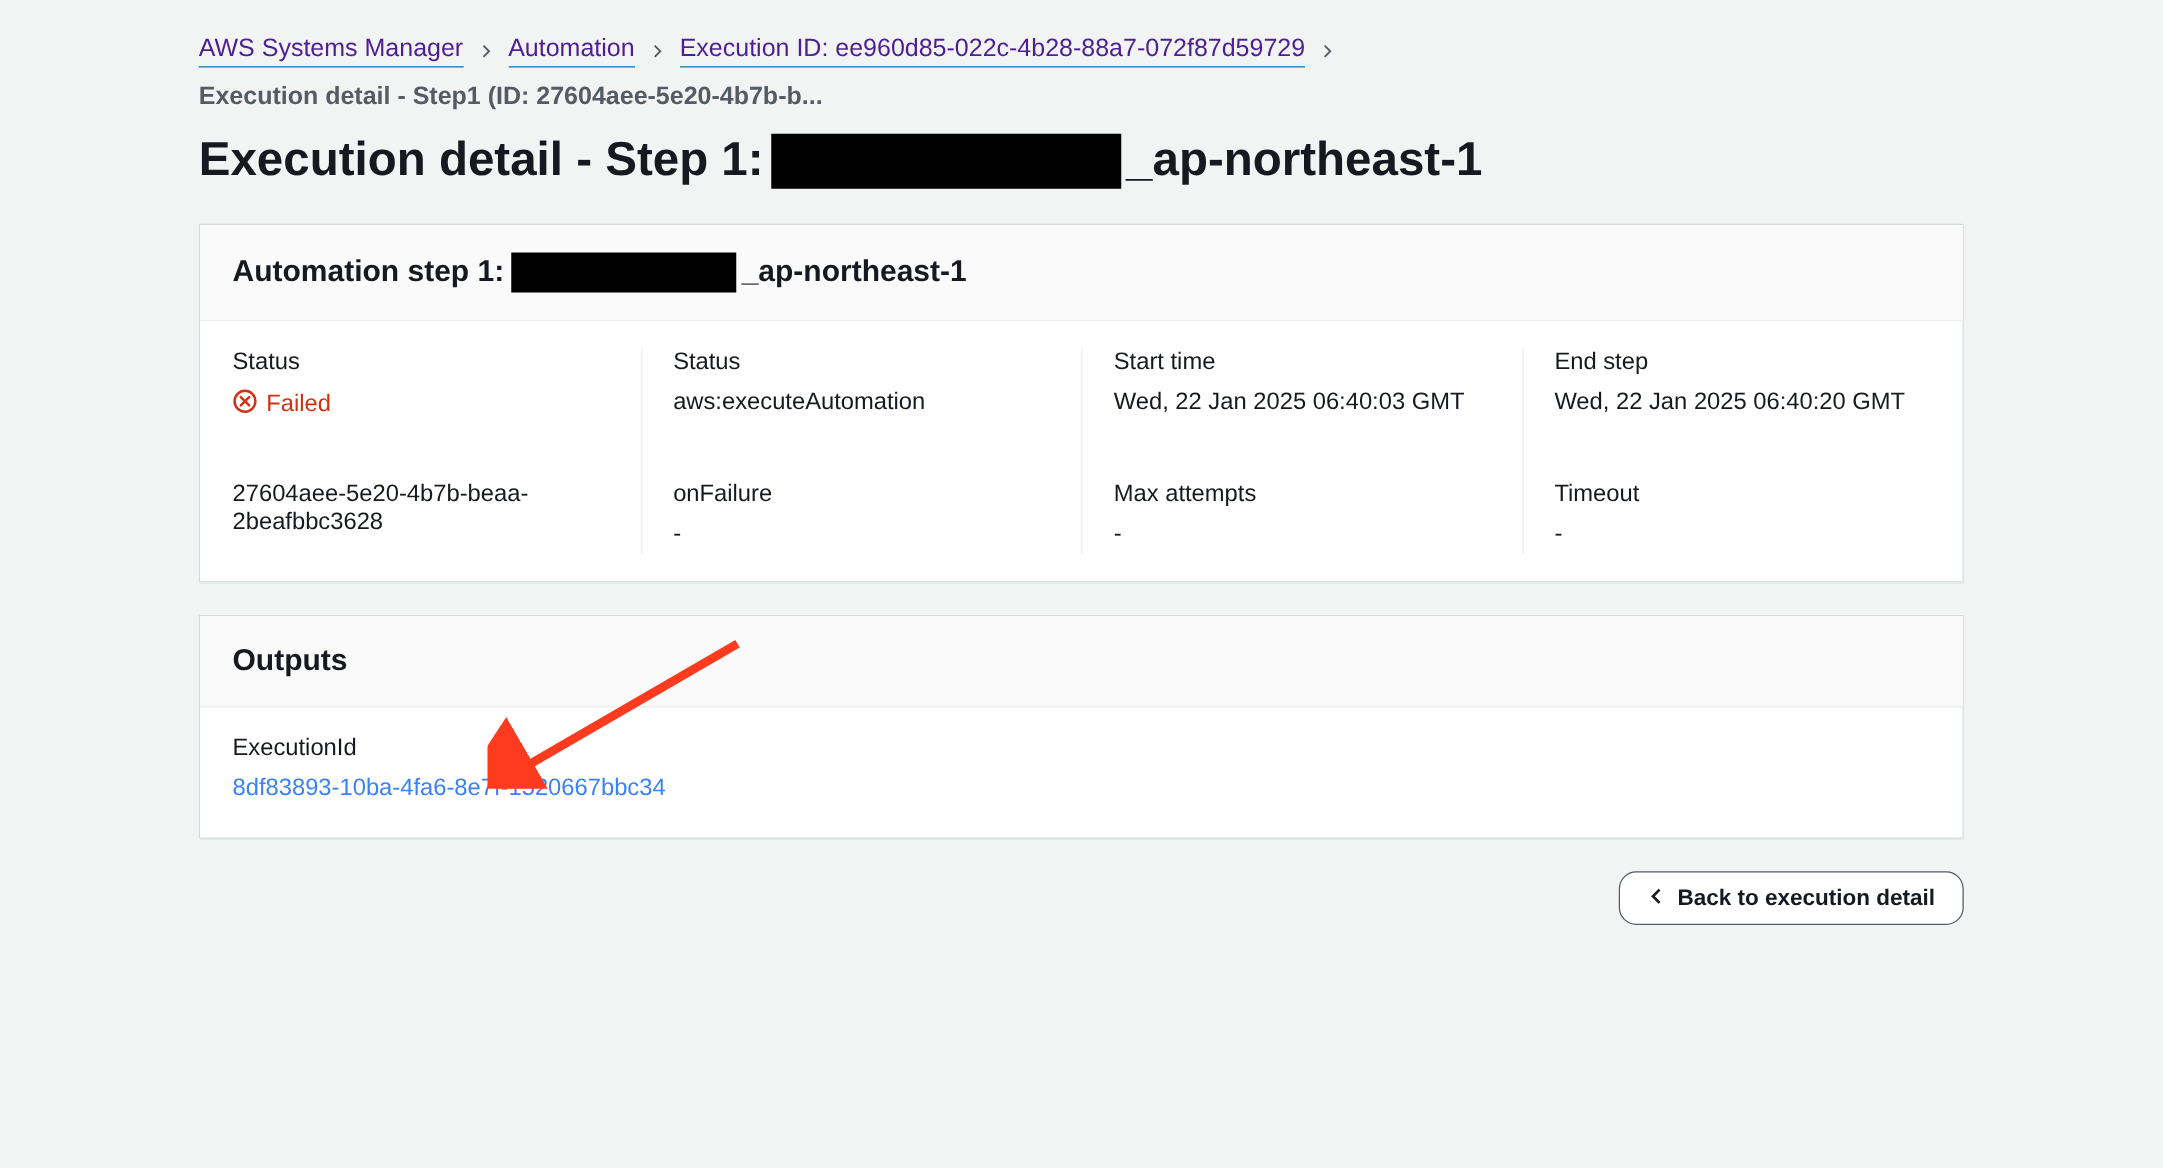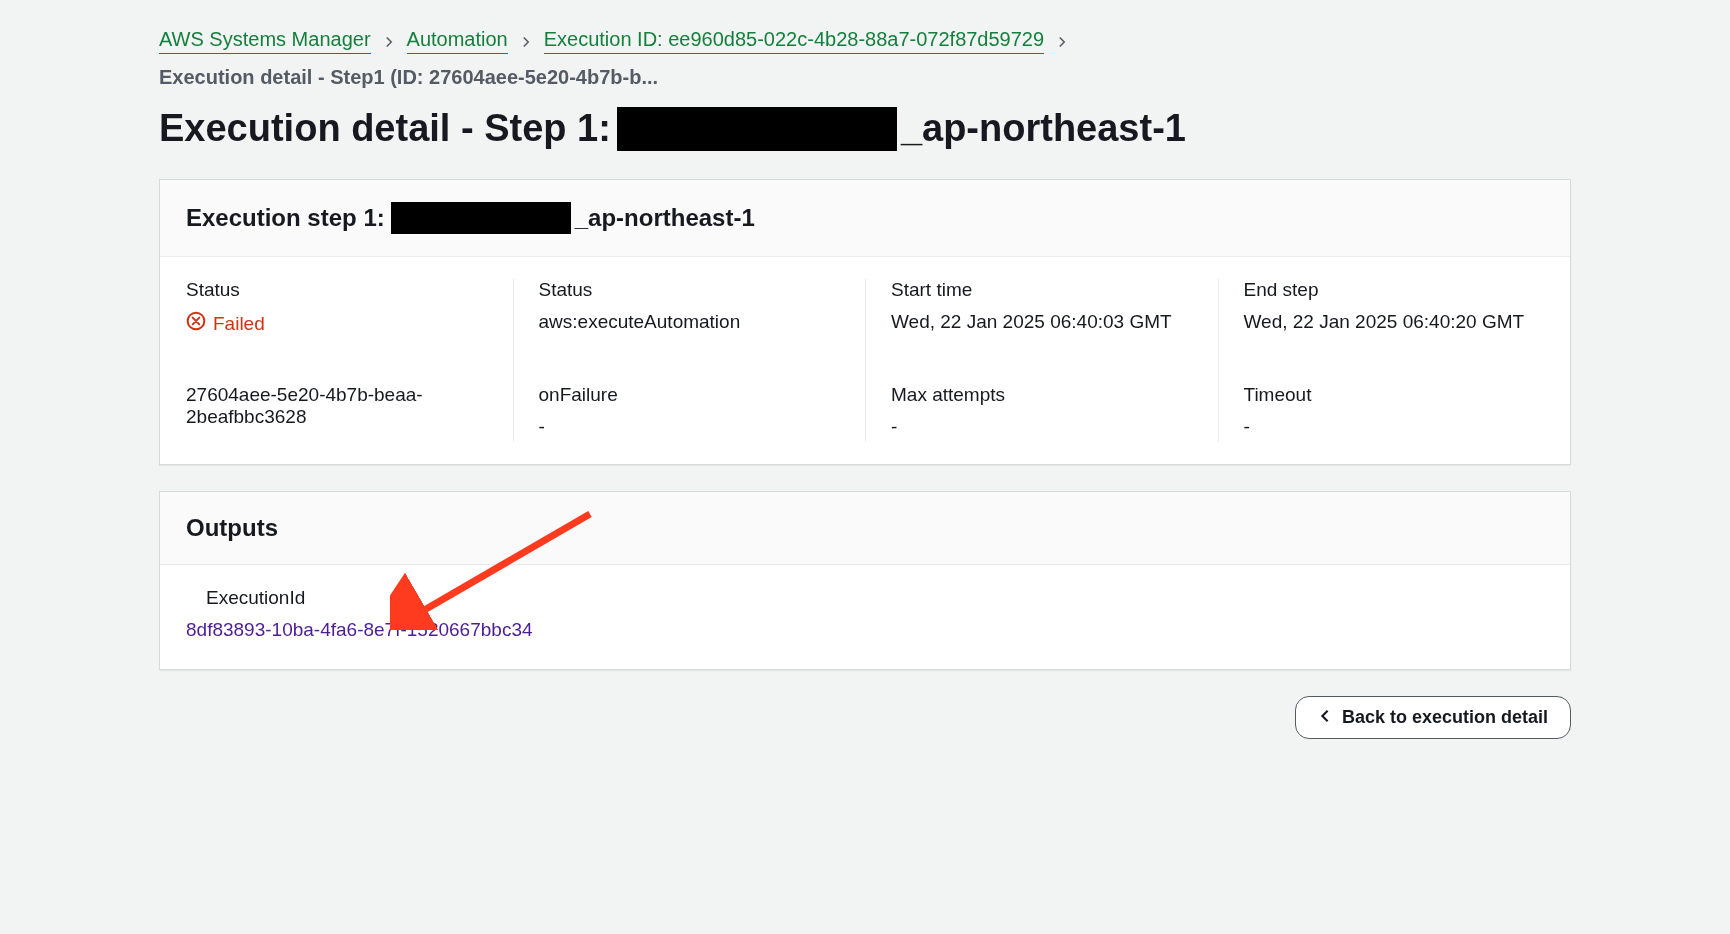--- a/index.html
+++ b/index.html
@@ -14,21 +14,21 @@
   
   .breadcrumb {
     display: flex;
     flex-wrap: wrap;
     align-items: center;
     gap: 12px;
     font-size: 20px;
     margin-bottom: 18px;
   }
   .breadcrumb a {
-    color: #15803d;
+    color: #4c1d95;
     text-decoration: none;
     border-bottom: 1px solid #0073bb;
     padding-bottom: 2px;
   }
   .breadcrumb .sep { color: #545b64; }
   .breadcrumb .current { color: #545b64; font-weight: 700; }
   
   h1.page-title {
     font-size: 38px;
     font-weight: 700;
@@ -95,23 +95,23 @@
     gap: 7px;
     font-size: 19px;
   }
   .status-failed svg { width: 20px; height: 20px; }
   
   .outputs-body {
     padding: 22px 26px 28px 26px;
     display: grid;
     grid-template-columns: 1fr 1fr;
   }
-  .outputs-body .label { margin-bottom: 10px; margin-left: 20px; }
+  .outputs-body .label { margin-bottom: 10px; }
   .link {
-    color: #4c1d95;
+    color: #3b82f6;
     text-decoration: none;
     font-size: 19px;
   }
   
   .actions { text-align: right; }
   .btn {
     display: inline-flex;
     align-items: center;
     gap: 10px;
     border: 1px solid #545b64;
@@ -159,21 +159,21 @@
 
   <h1 class="page-title">
     <span>Execution detail - Step 1: </span>
     <span class="redacted-inline redacted-lg"></span>
     <span>_ap-northeast-1</span>
   </h1>
 
   <section class="panel">
     <div class="panel-header">
       <h2>
-        <span>Execution step 1: </span>
+        <span>Automation step 1: </span>
         <span class="redacted-inline redacted-sm"></span>
         <span>_ap-northeast-1</span>
       </h2>
     </div>
     <div class="details-grid">
       <div class="sep-v" style="left:25%"></div>
       <div class="sep-v" style="left:50%"></div>
       <div class="sep-v" style="left:75%"></div>
 
       <div class="cell">

